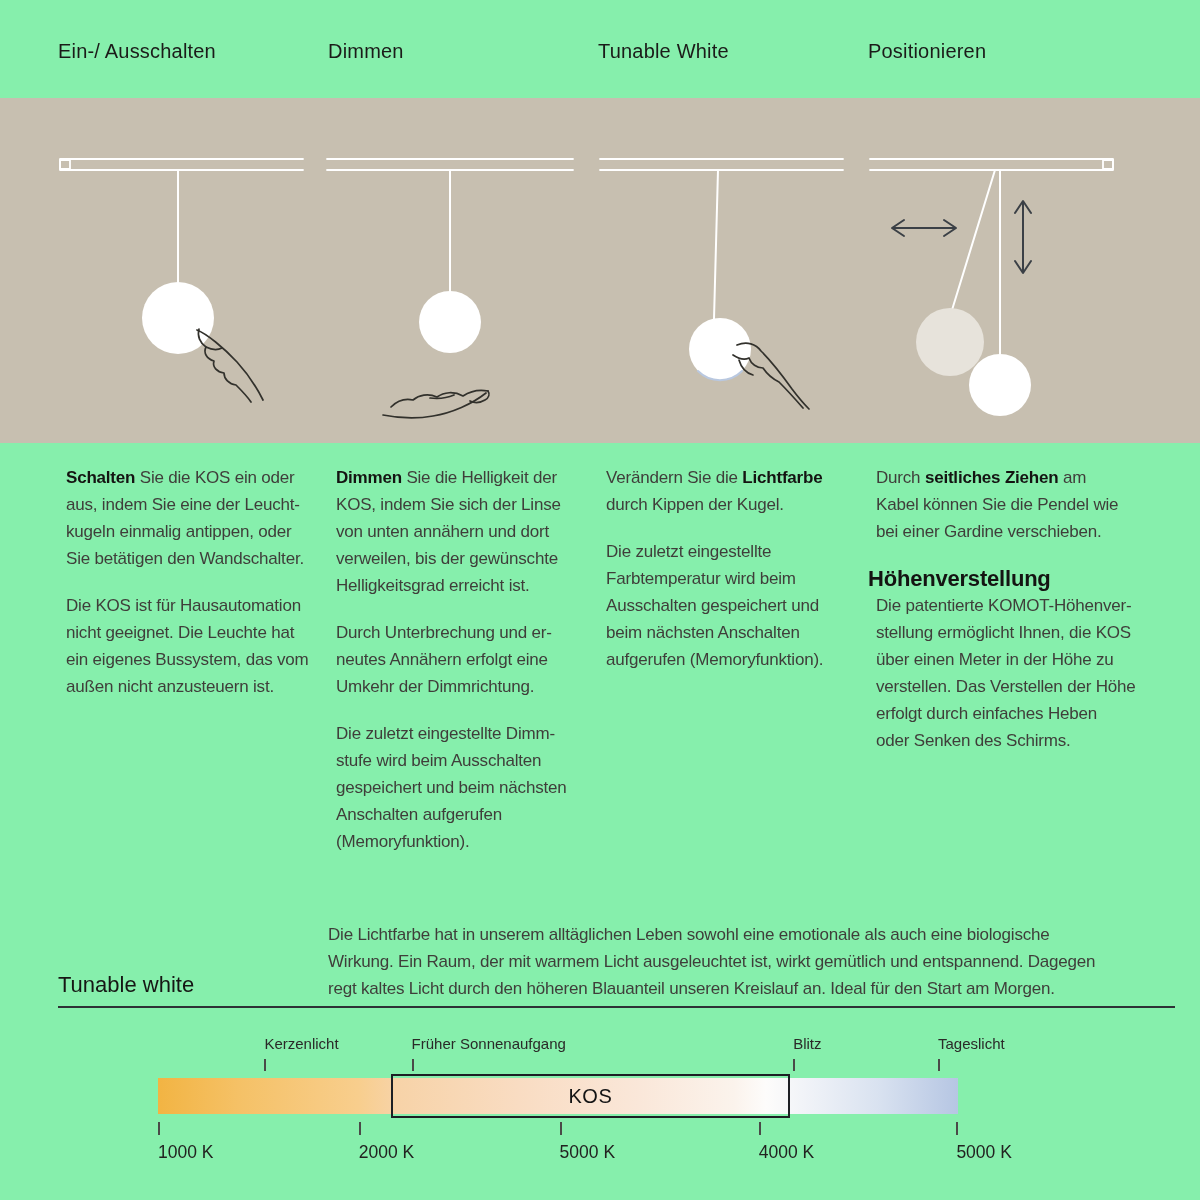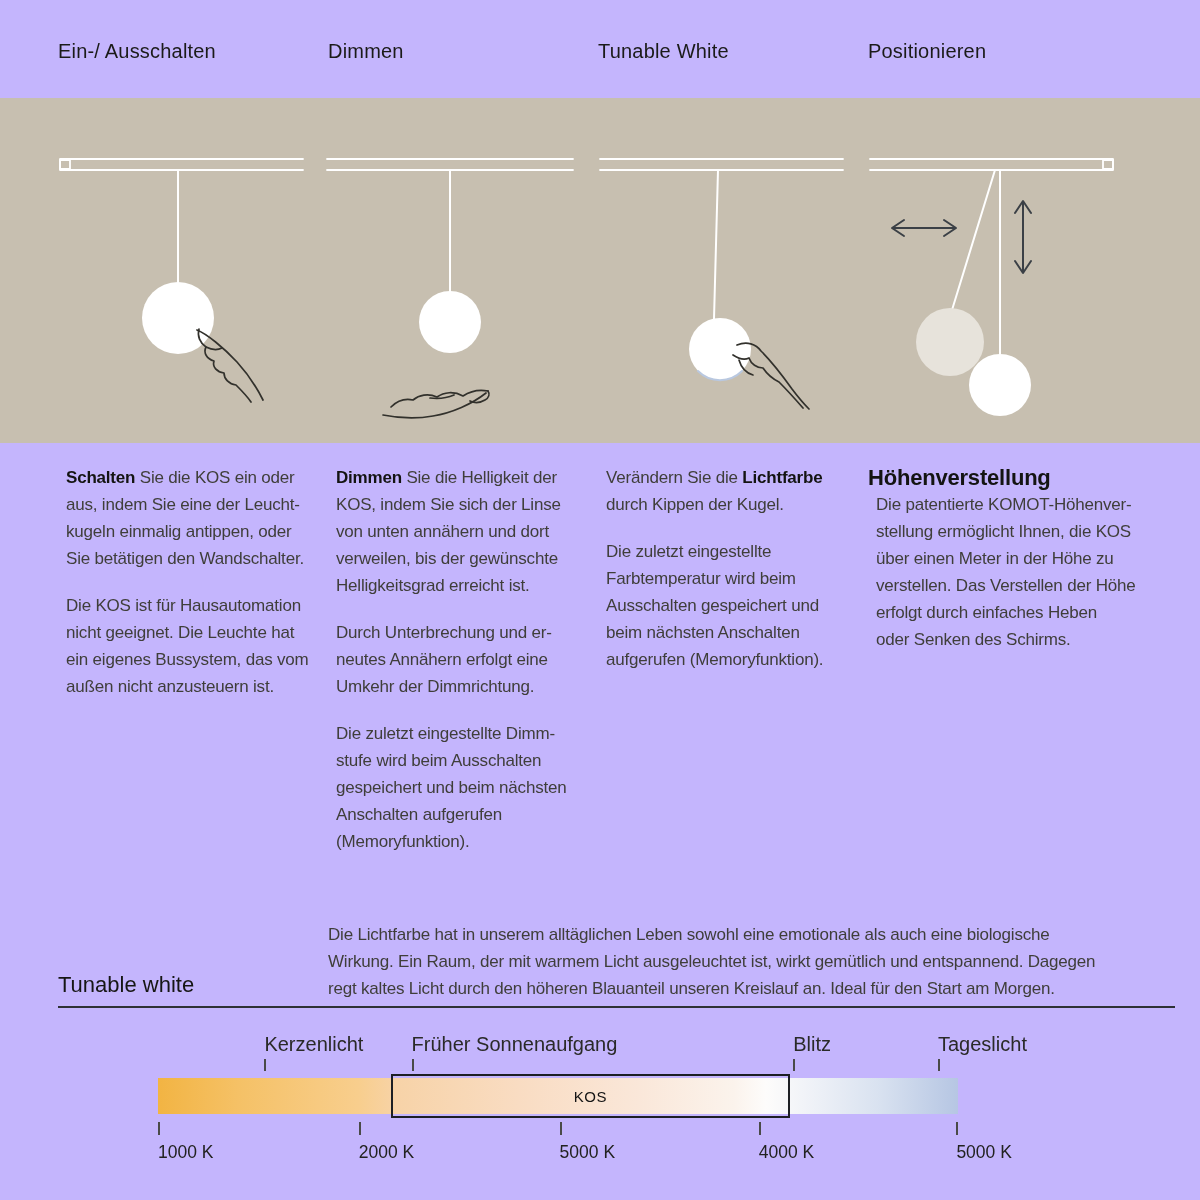--- a/index.html
+++ b/index.html
@@ -1,16 +1,16 @@
 <!DOCTYPE html>
 <html><head>
 <meta charset="utf-8">
 <style>
   html,body{margin:0;padding:0;background:#ffffff;}
-  .page{position:relative;width:1200px;height:1200px;background:#c4b5fd;overflow:hidden;
+  .page{position:relative;width:1200px;height:1200px;background:#86efac;overflow:hidden;
         font-family:"Liberation Sans",sans-serif;-webkit-font-smoothing:antialiased;}
 
   
   .colh{position:absolute;top:40px;margin:0;font-size:20px;font-weight:400;color:#1b1b19;
         letter-spacing:0.2px;white-space:pre;}
 
   
   .band{position:absolute;top:98px;left:0;width:1200px;height:345px;background:#c7bfb0;}
   .band svg{display:block;}
 
@@ -23,29 +23,29 @@
 
   
   .tw-title{position:absolute;left:58px;top:972px;margin:0;font-size:22px;font-weight:400;color:#161614;}
   .rule{position:absolute;left:58px;top:1006px;width:1117px;height:2px;background:#2e3136;}
   .intro{position:absolute;left:328px;top:921px;margin:0;font-size:17px;line-height:27px;
          color:#3f3e3a;letter-spacing:-0.2px;white-space:pre;}
 
   
   .scale{position:absolute;left:158px;top:1036px;width:800px;height:130px;}
   .marker{position:absolute;top:0;}
-  .mlabel{display:block;font-size:20px;color:#2a2a28;white-space:nowrap;line-height:16px;}
+  .mlabel{display:block;font-size:15px;color:#2a2a28;white-space:nowrap;line-height:16px;}
   .mtick{display:block;width:2px;height:12px;background:#4a4a48;margin-top:7px;}
   .bar{position:absolute;top:42px;left:0;width:800px;height:36px;
        background:linear-gradient(to right,
          #f2b443 0%, #f5c166 10%, #f8ce8d 25%, #f7d3a8 30%, #f9dcc2 45%,
          #fae7d9 60%, #fbf3ec 72%, #fdfcfb 76%, #eef1f7 82%, #d9e2f0 90%, #b6c6e3 100%);}
   .kosbox{position:absolute;top:38px;left:29.1%;width:49.9%;height:44px;box-sizing:border-box;
           border:2px solid #1d1f24;display:flex;align-items:center;justify-content:center;}
-  .koslabel{font-size:15px;color:#141414;letter-spacing:0.5px;}
+  .koslabel{font-size:20px;color:#141414;letter-spacing:0.5px;}
   .btick{position:absolute;top:86px;width:2px;height:13px;background:#4a4a48;}
   .klabel{position:absolute;top:106px;font-size:17.5px;color:#222220;white-space:nowrap;}
 </style>
 </head>
 <body>
 
 <div class="page">
 
   <h2 class="colh" style="left:58px">Ein-/ Ausschalten</h2>
   <h2 class="colh" style="left:328px">Dimmen</h2>
@@ -147,20 +147,23 @@
 neutes Annähern erfolgt eine
 Umkehr der Dimmrichtung.</p>
     <p>Die zuletzt eingestellte Dimm-
 stufe wird beim Ausschalten
 gespeichert und beim nächsten
 Anschalten aufgerufen
 (Memoryfunktion).</p>
   </div>
 
   <div class="col" style="left:868px">
+    <p><span>Durch </span><b>seitliches Ziehen</b><span> am
+Kabel können Sie die Pendel wie
+bei einer Gardine verschieben.</span></p>
     <h3>Höhenverstellung</h3>
     <p>Die patentierte KOMOT-Höhenver-
 stellung ermöglicht Ihnen, die KOS
 über einen Meter in der Höhe zu
 verstellen. Das Verstellen der Höhe
 erfolgt durch einfaches Heben
 oder Senken des Schirms.</p>
   </div>
 
   <p class="intro">Die Lichtfarbe hat in unserem alltäglichen Leben sowohl eine emotionale als auch eine biologische

